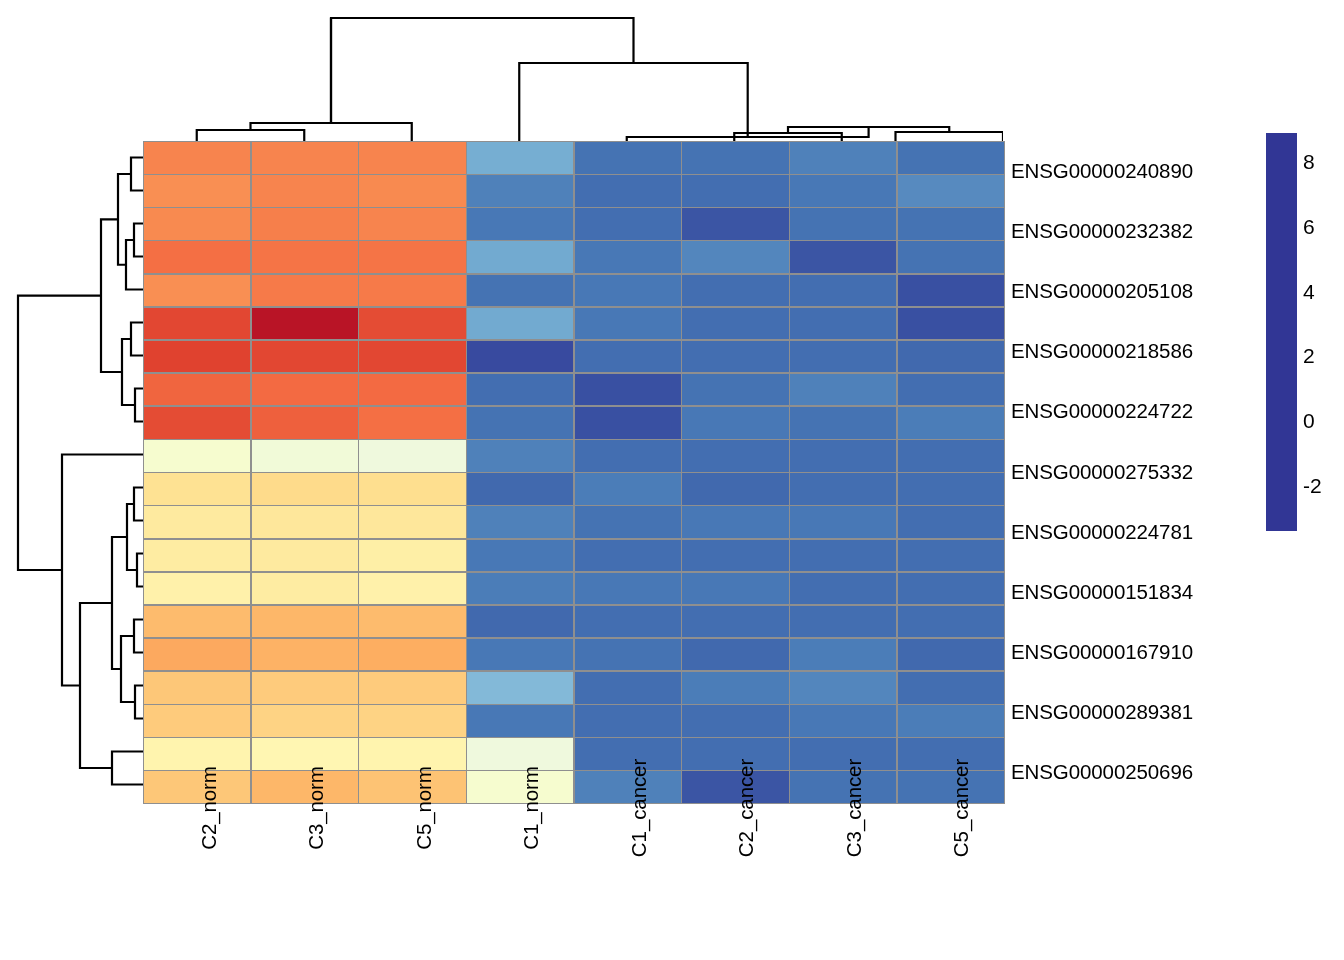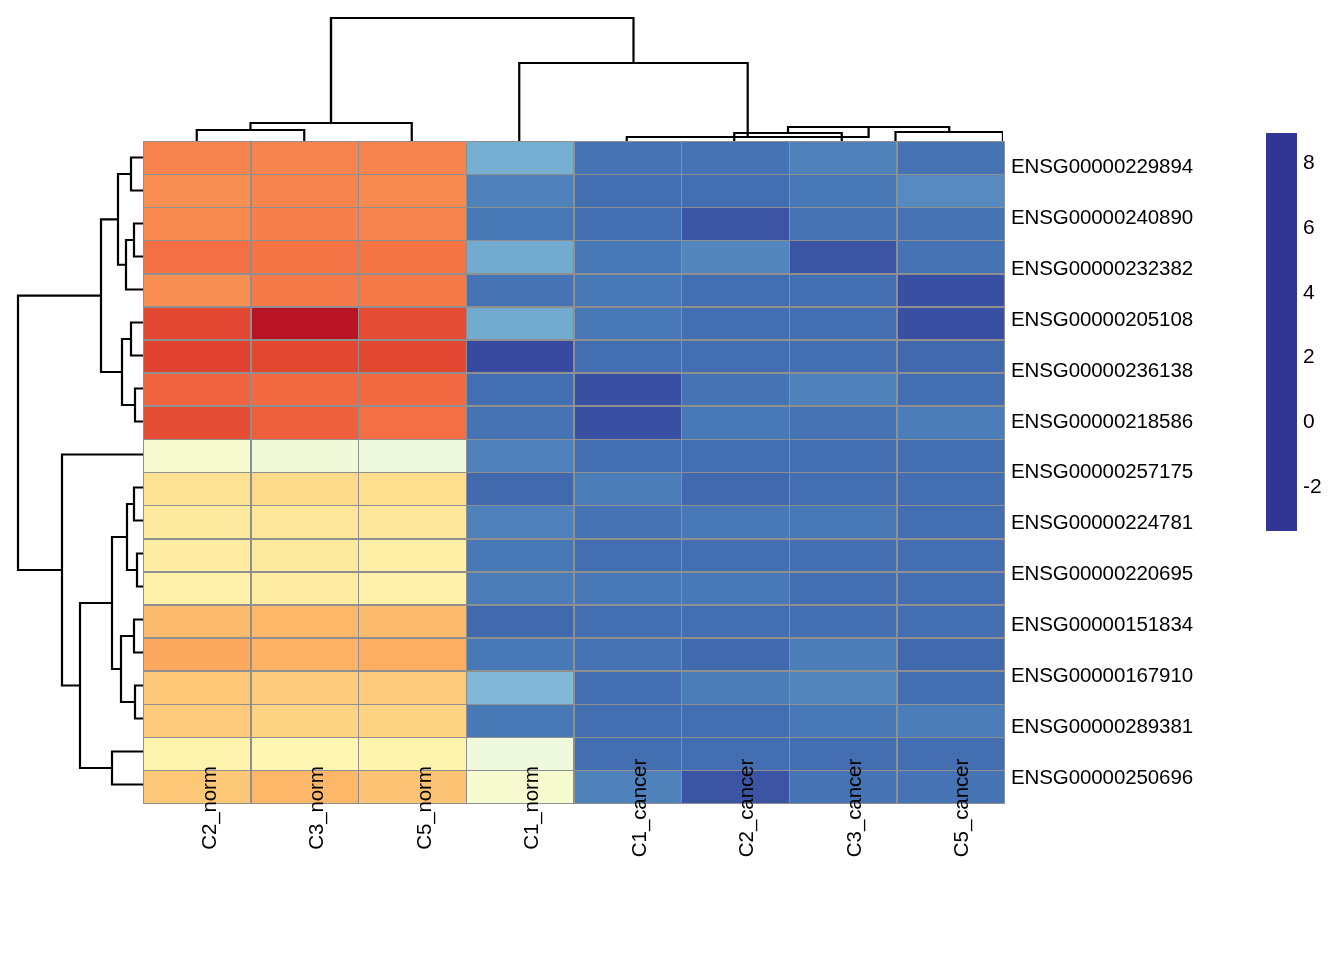--- a/index.html
+++ b/index.html
@@ -286,29 +286,27 @@
       <div class="cell" style="background: rgb(253, 183, 105);"></div>
       <div class="cell" style="background: rgb(253, 195, 116);"></div>
       <div class="cell" style="background: rgb(246, 252, 207);"></div>
       <div class="cell" style="background: rgb(79, 129, 186);"></div>
       <div class="cell" style="background: rgb(59, 85, 164);"></div>
       <div class="cell" style="background: rgb(69, 115, 179);"></div>
       <div class="cell" style="background: rgb(69, 115, 179);"></div>
     </div>
 
   <div id="row-labels">
-      <div class="row-label">ENSG00000229894</div>
       <div class="row-label">ENSG00000240890</div>
       <div class="row-label">ENSG00000232382</div>
       <div class="row-label">ENSG00000205108</div>
-      <div class="row-label">ENSG00000236138</div>
       <div class="row-label">ENSG00000218586</div>
-      <div class="row-label">ENSG00000257175</div>
+      <div class="row-label">ENSG00000224722</div>
+      <div class="row-label">ENSG00000275332</div>
       <div class="row-label">ENSG00000224781</div>
-      <div class="row-label">ENSG00000220695</div>
       <div class="row-label">ENSG00000151834</div>
       <div class="row-label">ENSG00000167910</div>
       <div class="row-label">ENSG00000289381</div>
       <div class="row-label">ENSG00000250696</div>
     </div>
 
   <div id="col-labels">
       <div class="col-label-slot">
         <span class="col-label">C2_norm</span>
       </div>

